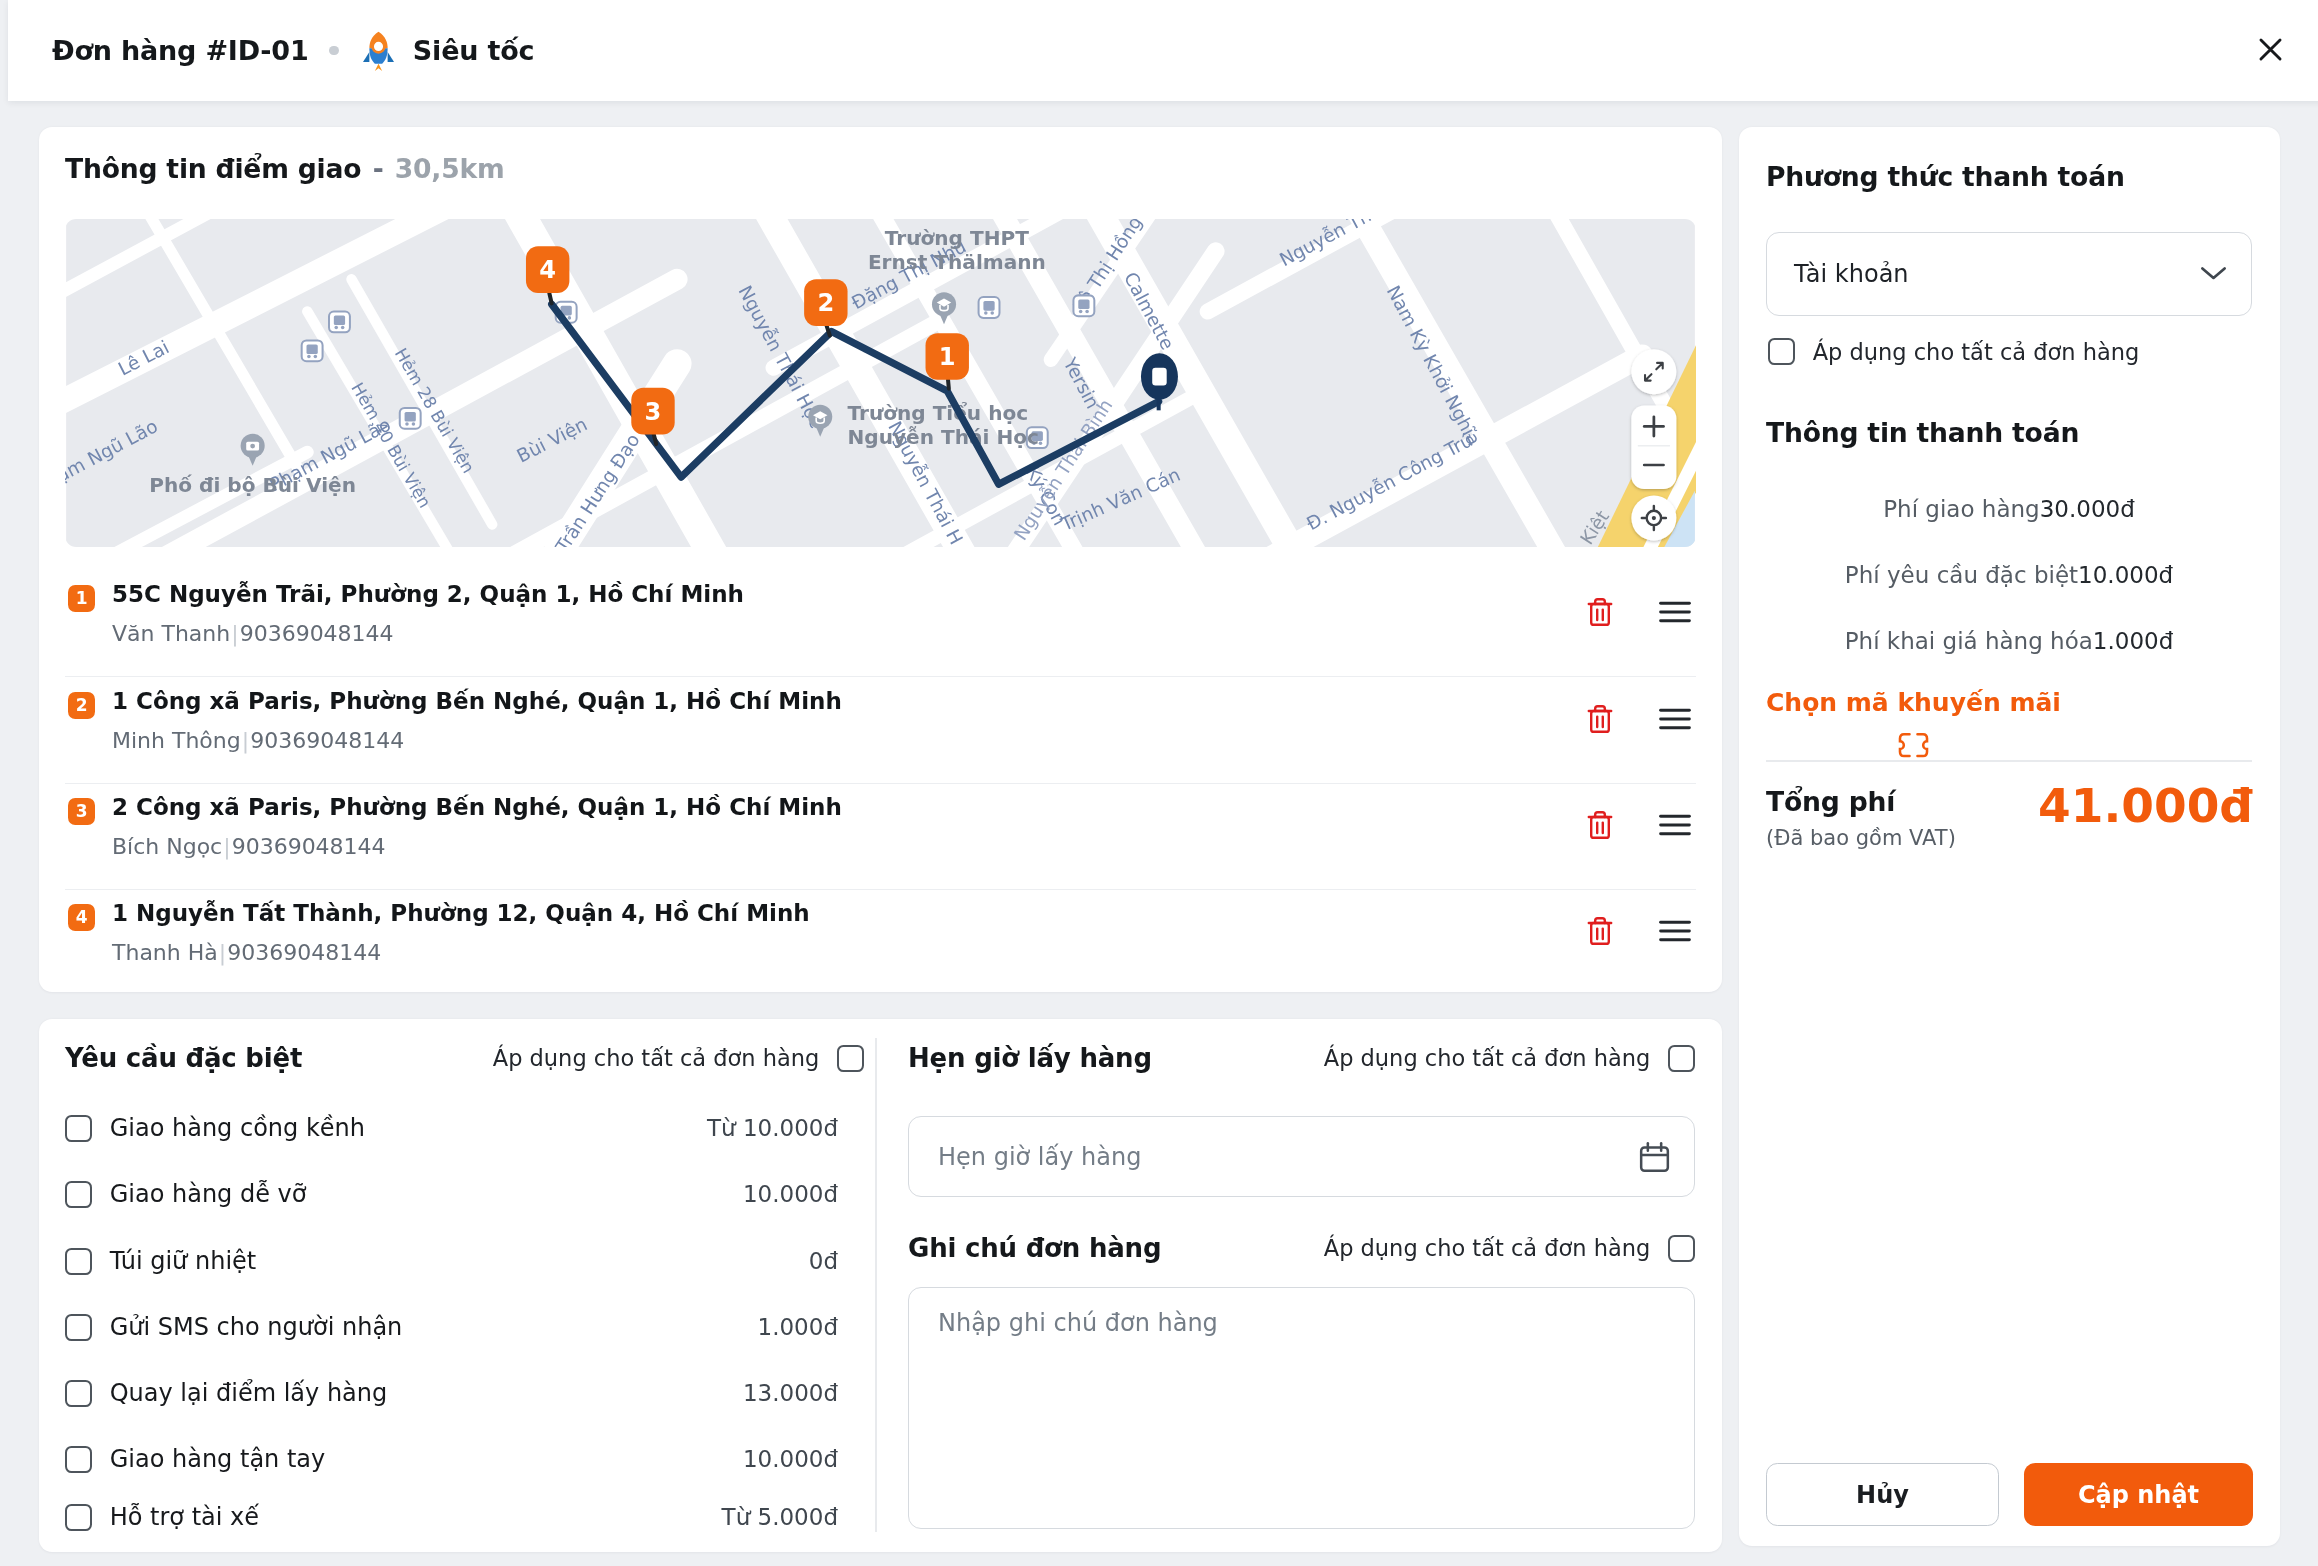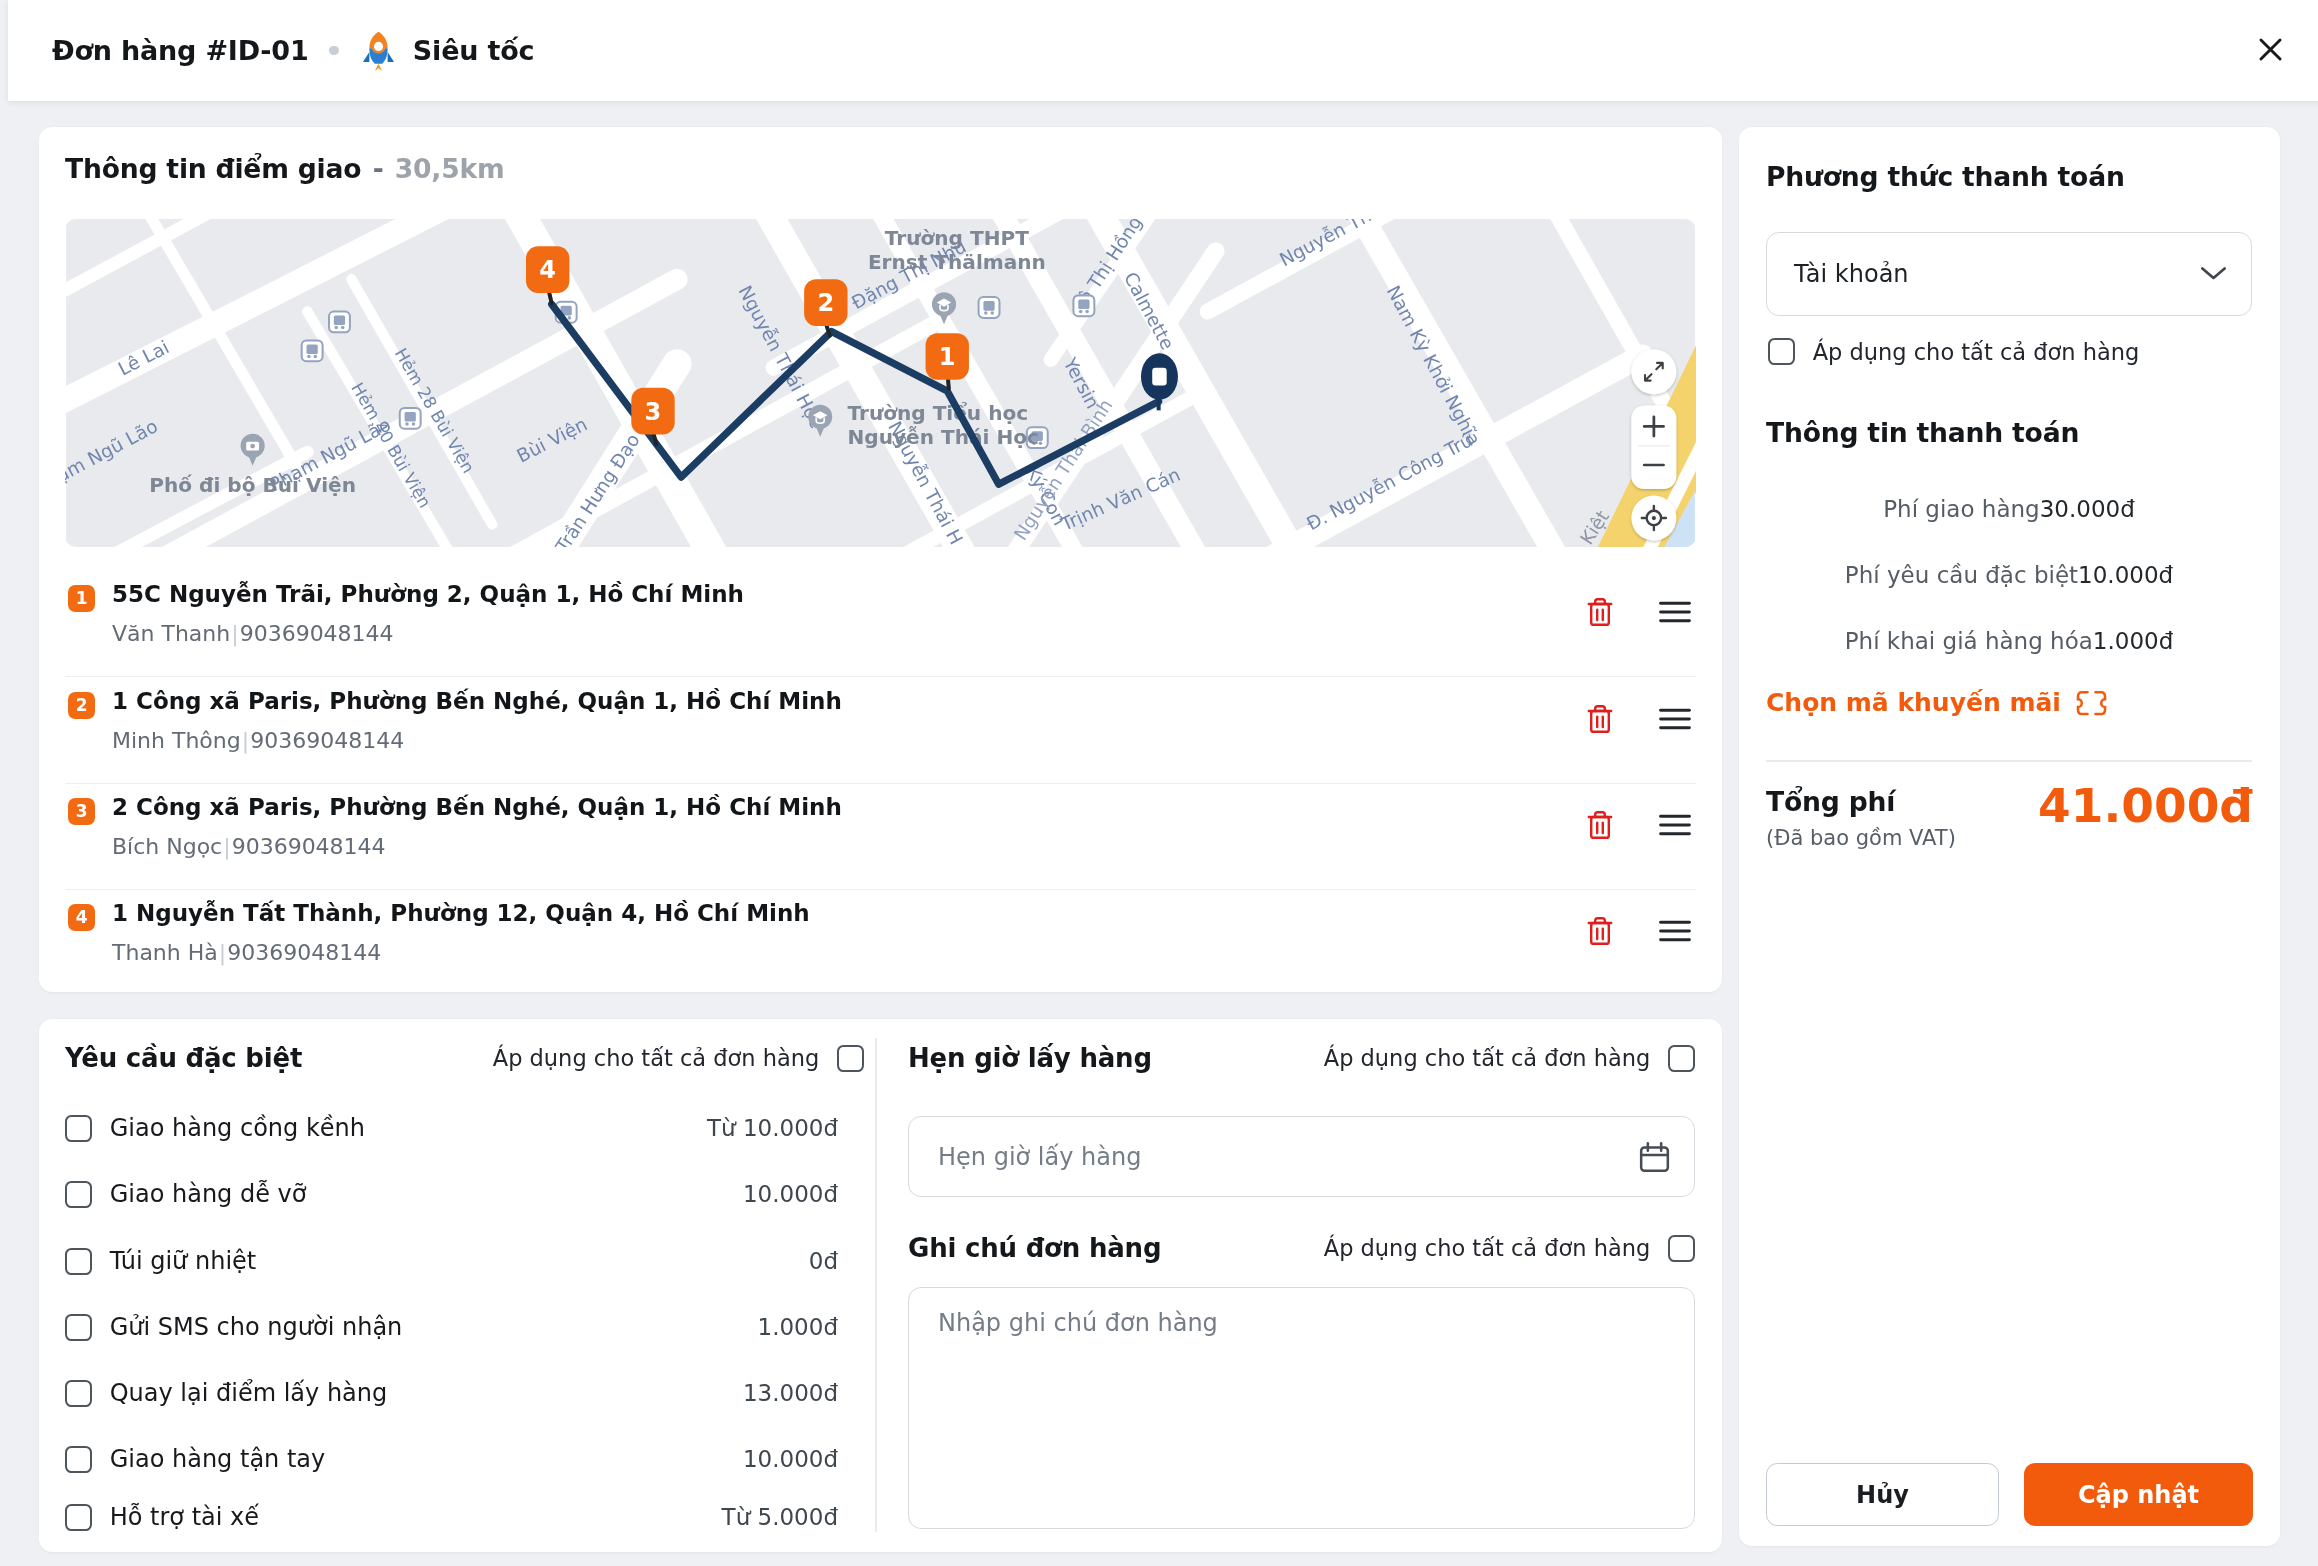--- a/index.html
+++ b/index.html
@@ -32,21 +32,21 @@
   .field{position:absolute;border:1.6px solid var(--border);border-radius:13px;background:#fff;}
   .field input,.field textarea{width:100%;height:100%;border:none;outline:none;background:transparent;font-family:inherit;font-size:24px;color:#2A2F35;resize:none;}
   .field input::placeholder,.field textarea::placeholder{color:#747D87;opacity:1;}
   .feerow{position:absolute;left:27px;width:486px;display:flex;justify-content:center;align-items:center;height:35px;}
   .feerow .fl{font-size:23px;color:#555C64;}
   .feerow .fv{font-size:23px;color:#23282D;font-weight:500;}
   .btn{position:absolute;height:63px;border-radius:11.3px;font-size:24px;font-weight:700;display:flex;align-items:center;justify-content:center;cursor:pointer;font-family:inherit;}
   .btn.ghost{background:#fff;border:1.6px solid #C4CAD1;color:#1A1D21;}
   .btn.primary{background:var(--accent);border:none;color:#fff;}
   .selectbox{position:absolute;border:1.6px solid var(--border);border-radius:13px;background:#fff;display:flex;align-items:center;padding:0 24px 0 27px;font-size:24px;color:#1D2126;cursor:pointer;}
-  .promo{display:flex;align-items:center;gap:13px;color:var(--accent);font-size:25px;font-weight:700;cursor:pointer;}
+  .promo{display:flex;align-items:center;gap:13px;color:var(--accent);font-size:25px;font-weight:700;cursor:pointer;flex-direction:column;}
   .divider-h{position:absolute;height:1.6px;background:#E8EAED;}
   .map-wrap{position:absolute;border-radius:11.3px;overflow:hidden;}
   svg text{font-family:"DejaVu Sans","Liberation Sans",sans-serif;}
   .street-lb{font-size:23px;fill:#7186AE;font-weight:500;}
   .street-lb.small{font-size:21px;}
   .street-lb.faded{fill:#93A2C2;}
   .street-lb.gray{fill:#8C96A5;}
   .poi-lb{font-size:25px;fill:#7E8795;font-weight:600;}
 </style>
 </head>

